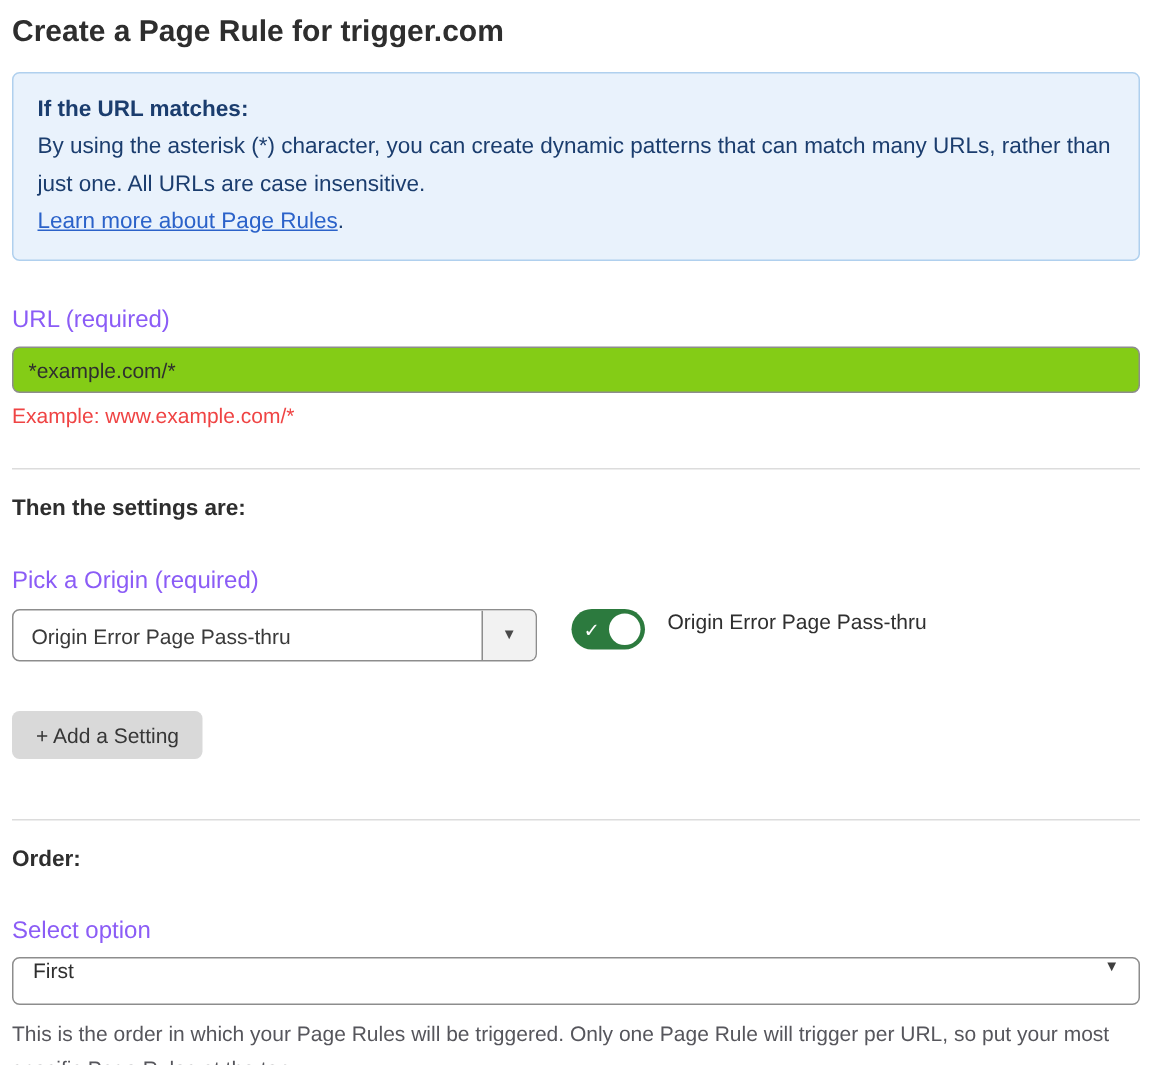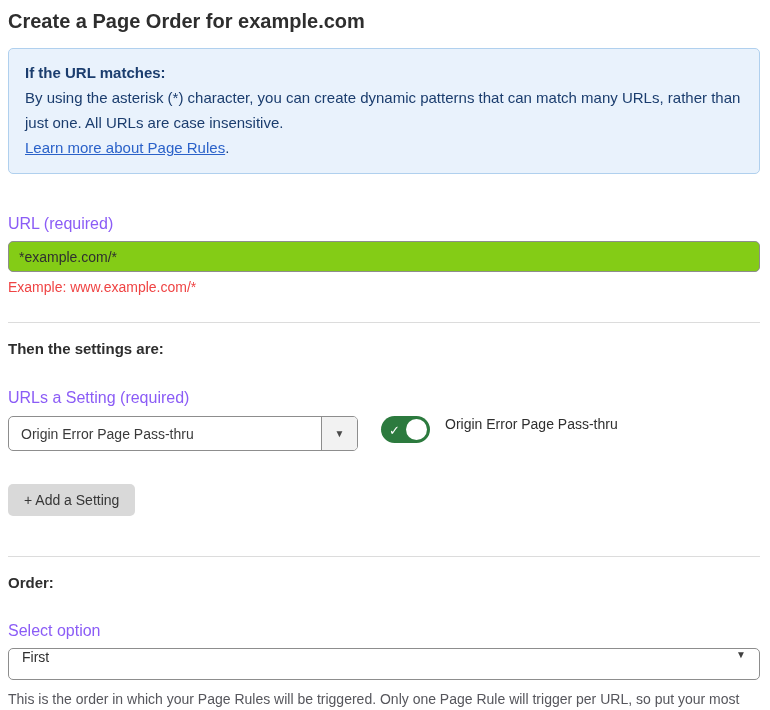--- a/index.html
+++ b/index.html
@@ -16,21 +16,21 @@
     margin: 2px 0 15px;
   }
   .info-box {
     background: #e9f2fc;
     border: 1px solid #b0d0ee;
     border-radius: 5px;
     padding: 11px 16px 13px;
     color: #1b3d6e;
     font-size: 15px;
     line-height: 25px;
-    margin-bottom: 41px;
+    margin-bottom: 31px;
   }
   .info-heading { font-weight: 700; }
   .info-link {
     color: #2b62c9;
     text-decoration: underline;
     cursor: pointer;
   }
   .field-label {
     font-size: 16px;
     color: #8b5cf6;
@@ -162,39 +162,39 @@
   .settings-section .section-heading { margin-bottom: 32px; }
   .add-setting-wrap { margin: 33px 0 40px; }
   .order-section { padding-top: 17px; }
   .order-section .section-heading { margin-bottom: 31px; }
   .order-select-wrap { margin-bottom: 25px; }
   .picker-label { margin-bottom: 9px; }
 </style>
 </head>
 <body>
 
-<h1 class="page-title">Create a Page Order for example.com</h1>
+<h1 class="page-title">Create a Page Rule for trigger.com</h1>
 
 <div class="info-box">
   <div class="info-heading">If the URL matches:</div>
   <div class="info-body">By using the asterisk (*) character, you can create dynamic patterns that can match many URLs, rather than just one. All URLs are case insensitive.</div>
   <div><a class="info-link">Learn more about Page Rules</a><span>.</span></div>
 </div>
 
 <div class="url-section">
   <div class="field-label">URL (required)</div>
   <input class="url-input" type="text" value="*example.com/*" style="">
   <div class="field-hint">Example: www.example.com/*</div>
 </div>
 
 <hr class="divider">
 
 <div class="settings-section">
   <div class="section-heading">Then the settings are:</div>
-  <div class="field-label picker-label">URLs a Setting (required)</div>
+  <div class="field-label picker-label">Pick a Origin (required)</div>
   <div class="setting-row">
     <div class="dropdown">
       <div class="dropdown-value">Origin Error Page Pass-thru</div>
       <div class="dropdown-arrow-btn">
           <span>▼</span>
         </div>
     </div>
     <div class="toggle">
       <span class="toggle-check">✓</span>
       <span class="toggle-knob"></span>

